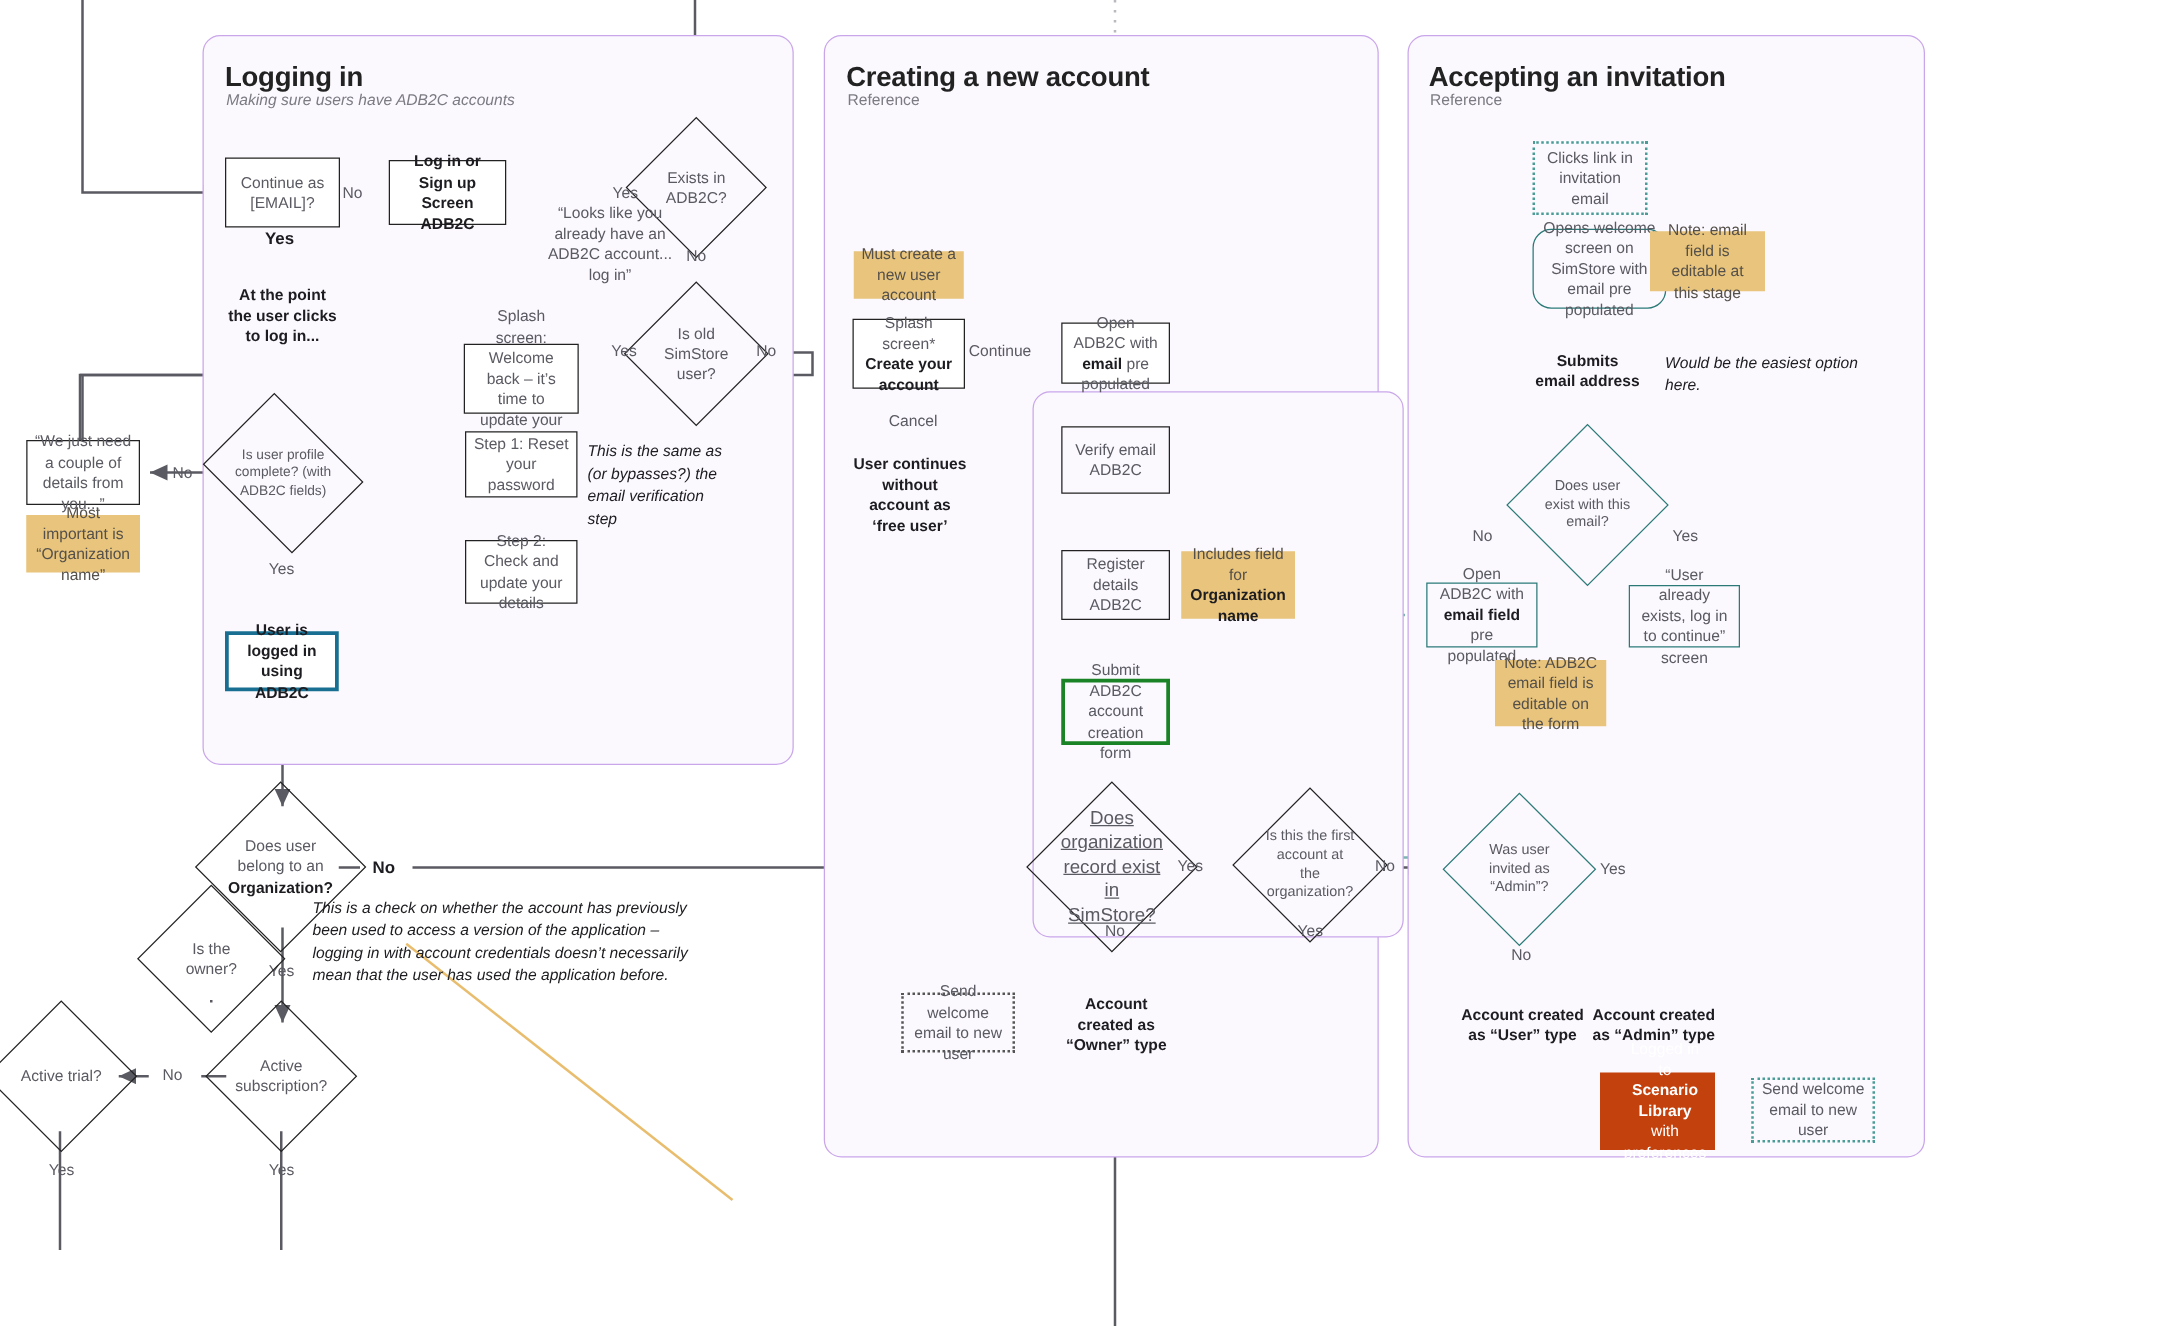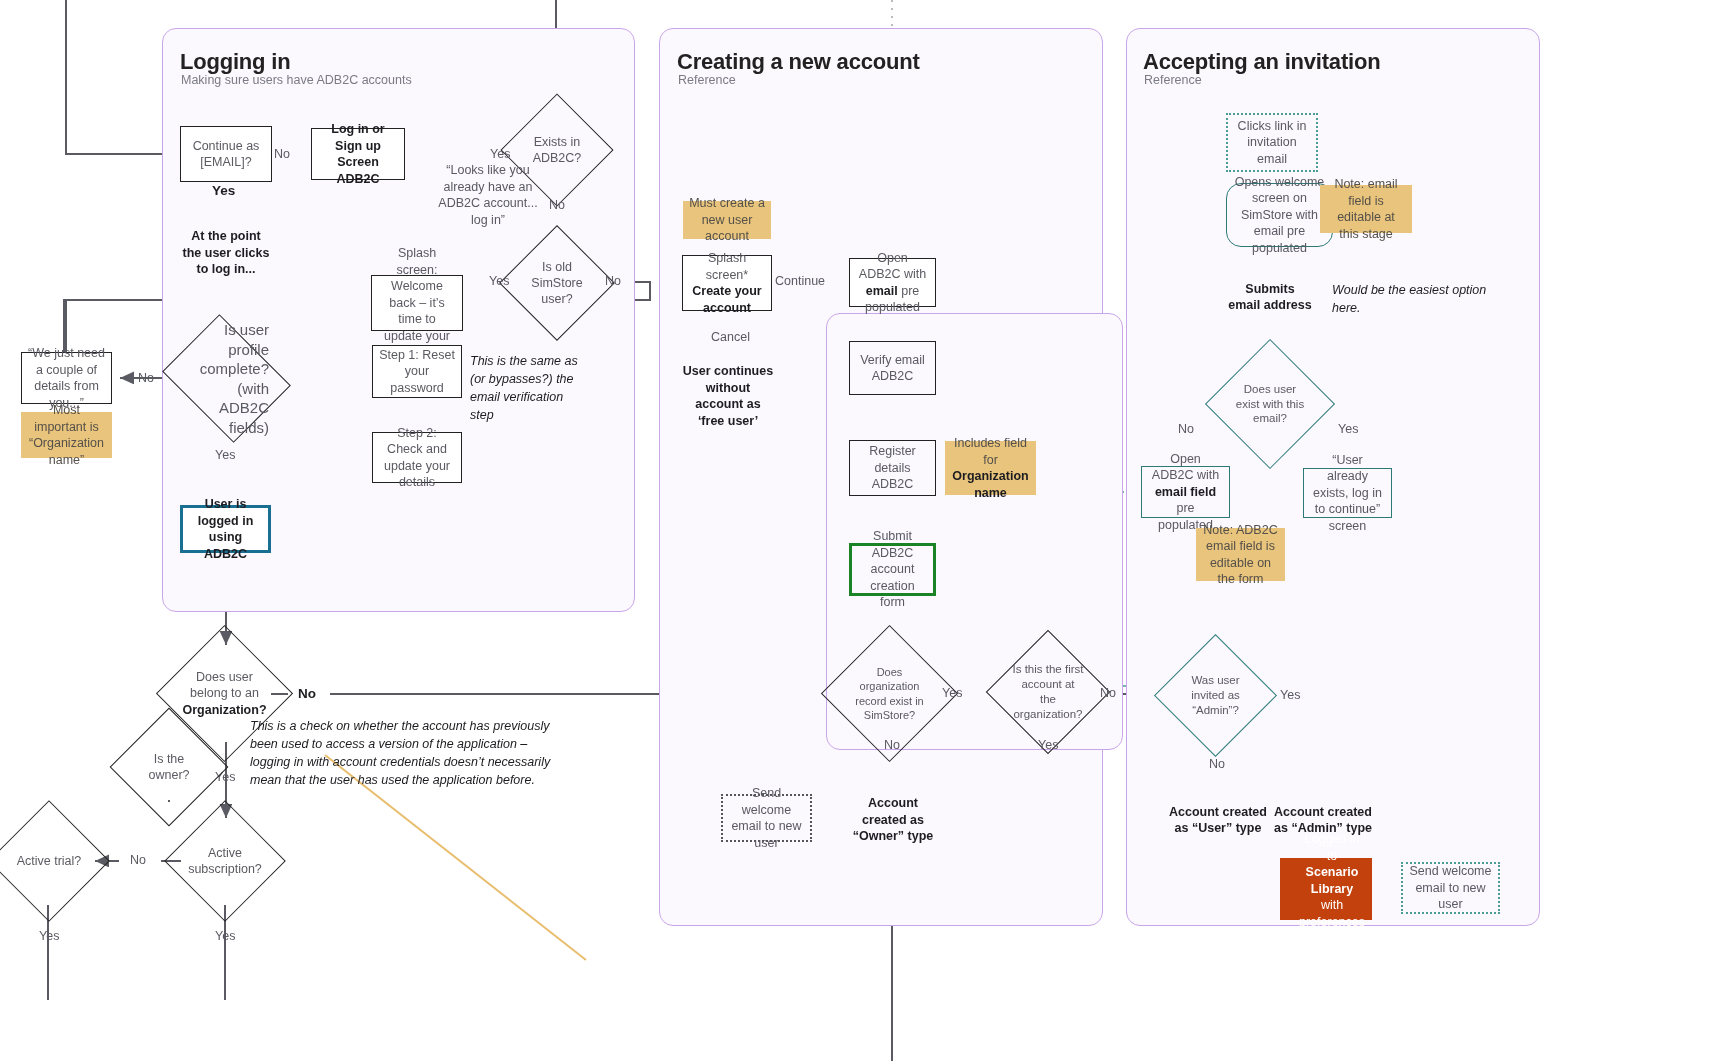--- a/index.html
+++ b/index.html
@@ -203,21 +203,21 @@
       <path d="M325,755 L586,960"></path>
     </g>
   </svg>
 
   <div class="group" style="left:162px;top:28px;width:473px;height:584px;"></div>
   <div class="group" style="left:659px;top:28px;width:444px;height:898px;"></div>
   <div class="group" style="left:826px;top:313px;width:297px;height:437px;"></div>
   <div class="group" style="left:1126px;top:28px;width:414px;height:898px;"></div>
 
   <div class="group-title" style="left:180px;top:49px;">Logging in</div>
-  <div class="group-sub" style="left:181px;top:73px;">Making sure users have ADB2C accounts</div>
+  <div class="group-sub" style="left:181px;top:73px;font-style:italic;">Making sure users have ADB2C accounts</div>
 
   <div class="group-title" style="left:677px;top:49px;">Creating a new account</div>
   <div class="group-sub" style="left:678px;top:73px;">Reference</div>
 
   <div class="group-title" style="left:1143px;top:49px;">Accepting an invitation</div>
   <div class="group-sub" style="left:1144px;top:73px;">Reference</div>
 
   <div class="node box white" style="left:180px;top:126px;width:92px;height:56px;">Continue as [EMAIL]?</div>
   <div class="elabel" style="left:274px;top:147px;">No</div>
   <div class="node box white" style="left:311px;top:128px;width:94px;height:52px;font-weight:700;color:#1d1d21;">Log in or Sign up Screen ADB2C</div>
@@ -240,21 +240,21 @@
   <div class="elabel" style="left:489px;top:274px;">Yes</div>
   <div class="elabel" style="left:605px;top:274px;">No</div>
 
   <div class="node box white" style="left:371px;top:255px;width:92px;height:56px;margin-top:20px;">Splash screen: Welcome back – it’s time to update your account</div>
   <div class="node box white" style="left:372px;top:345px;width:90px;height:53px;">Step 1: Reset your password</div>
   <div class="node box white" style="left:372px;top:432px;width:90px;height:51px;">Step 2: Check and update your details</div>
   <div class="italic-note" style="left:470px;top:352px;width:110px;">This is the same as (or bypasses?) the email verification step</div>
 
   <div class="diamond" style="left:176px;top:338px;width:101px;height:81px;">
     <div class="shape"></div>
-    <div class="dlabel" style="font-size:15px;text-align:right;">Is user profile complete? (with ADB2C fields)</div>
+    <div class="dlabel" style="font-size:11px;">Is user profile complete? (with ADB2C fields)</div>
   </div>
   <div class="elabel" style="left:138px;top:371px;">No</div>
   <div class="elabel" style="left:215px;top:448px;">Yes</div>
 
   <div class="node box white" style="left:21px;top:352px;width:91px;height:52px;">“We just need a couple of details from you...”</div>
   <div class="node note" style="left:21px;top:412px;width:91px;height:46px;">Most important is “Organization name”</div>
 
   <div class="node box blue" style="left:180px;top:505px;width:91px;height:48px;font-weight:700;color:#1d1d21;">User is logged in using ADB2C</div>
 
   <div class="diamond" style="left:176px;top:645px;width:97px;height:97px;">
@@ -302,21 +302,21 @@
   <div class="node box" style="left:849px;top:341px;width:87px;height:54px;">Verify email ADB2C</div>
   <div class="node box" style="left:849px;top:440px;width:87px;height:56px;">Register details ADB2C</div>
   <div class="node note" style="left:945px;top:441px;width:91px;height:54px;flex-direction:column;">
     <span>Includes field for</span>
     <span class="strong">Organization name</span>
   </div>
   <div class="node box green" style="left:849px;top:543px;width:87px;height:53px;">Submit ADB2C account creation form</div>
 
   <div class="diamond" style="left:841px;top:645px;width:97px;height:97px;">
     <div class="shape"></div>
-    <div class="dlabel" style="font-size:11px;">Does organization record exist in SimStore?</div>
+    <div class="dlabel" style="font-size:15px;text-decoration:underline;">Does organization record exist in SimStore?</div>
   </div>
   <div class="elabel" style="left:942px;top:686px;">Yes</div>
   <div class="elabel" style="left:884px;top:738px;">No</div>
 
   <div class="diamond" style="left:1004px;top:648px;width:88px;height:88px;">
     <div class="shape"></div>
     <div class="dlabel" style="font-size:11.5px;">Is this the first account at the organization?</div>
   </div>
   <div class="elabel" style="left:1100px;top:686px;">No</div>
   <div class="elabel" style="left:1038px;top:738px;">Yes</div>

